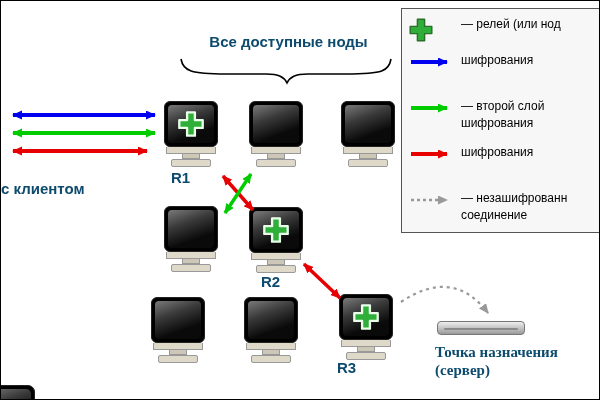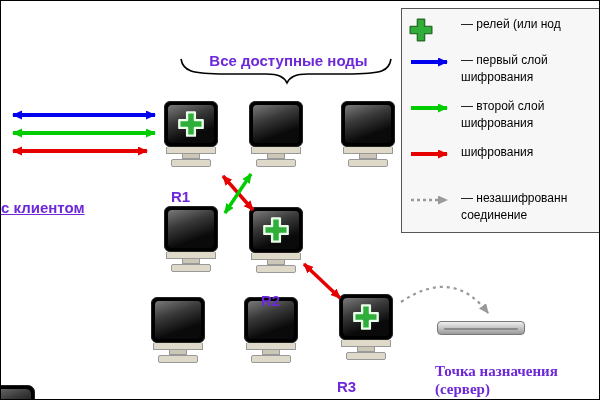--- a/index.html
+++ b/index.html
@@ -1,21 +1,21 @@
 <!DOCTYPE html>
 <html><head>
 <meta charset="utf-8">
 <style>
   * { box-sizing: border-box; margin: 0; padding: 0; }
   body { font-family: "Liberation Sans", sans-serif; }
   .stage {
     position: relative; width: 600px; height: 400px;
     background: #fff; border: 1px solid #000; overflow: hidden;
   }
-  .lbl { position: absolute; font-weight: bold; font-size: 15px; color: #6d28d9; line-height: 18px; margin-top: 19px; }
+  .lbl { position: absolute; font-weight: bold; font-size: 15px; color: #0c4a6e; line-height: 18px; }
   .title { text-align: center; }
 
   
   .monitor { position: absolute; width: 54px; }
   .scr {
     position: relative; width: 54px; height: 46px;
     background: #000; border: 1px solid #222; border-radius: 6px; overflow: hidden;
   }
   .scr::before {
     content: ""; position: absolute; inset: 3px; border-radius: 4px;
@@ -58,21 +58,21 @@
   }
   .overlay { position: absolute; left: 0; top: 0; pointer-events: none; }
 </style>
 </head>
 <body>
 
 <div class="stage">
 
   <div class="lbl title" style="left:175px; top:32px; width:225px;">Все доступные ноды</div>
 
-  <div class="lbl" style="left:0; top:179px;text-decoration:underline;">
+  <div class="lbl" style="left:0; top:179px;">
     <span style="display:block">с клиентом</span>
   </div>
 
   <div class="monitor" style="left:163px; top:100px;">
     <div class="scr">
       <span class="plus">
         <svg width="26" height="26" viewBox="0 0 20 20">
             <path d="M7 1h6v6h6v6h-6v6H7v-6H1V7h6z" fill="#2fae3a" stroke="#eaffea" stroke-width="1.8" stroke-linejoin="round"></path>
           </svg>
       </span>
@@ -191,21 +191,20 @@
         <span style="display:block">— релей (или нод</span>
       </span>
     </div>
     <div class="leg-row h2">
       <span class="leg-ic">
         <svg width="48" height="12">
             <line x1="2" y1="6" x2="38" y2="6" stroke="#0000f0" stroke-width="3.8" marker-end="url(#mk-blue)"></line>
           </svg>
       </span>
       <span class="leg-tx">
-        <span style="display:block">— первый слой</span>
         <span style="display:block">шифрования</span>
       </span>
     </div>
     <div class="leg-row h2">
       <span class="leg-ic">
         <svg width="48" height="12">
             <line x1="2" y1="6" x2="38" y2="6" stroke="#00cc00" stroke-width="3.8" marker-end="url(#mk-green)"></line>
           </svg>
       </span>
       <span class="leg-tx">

